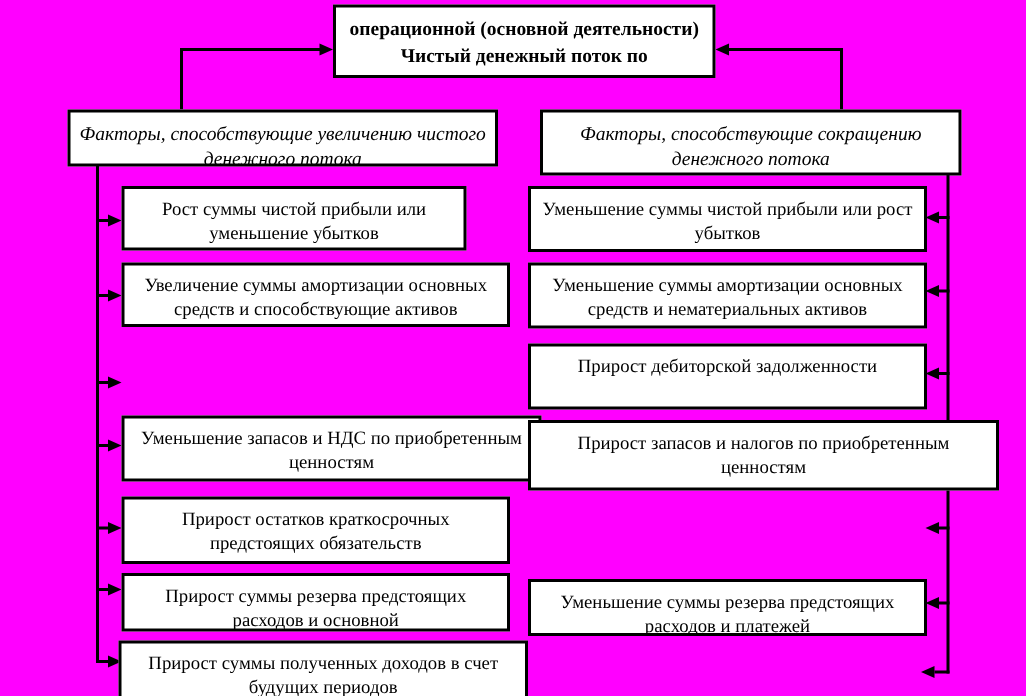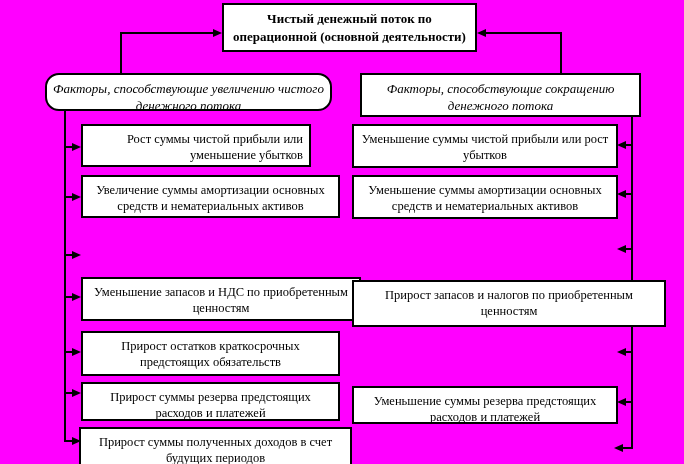--- a/index.html
+++ b/index.html
@@ -46,33 +46,33 @@
     border-bottom:4px solid transparent;
     border-right:9px solid #000;
   }
 </style>
 </head>
 <body>
 
 <div id="canvas">
 
   <div class="box title" style="left:222px;top:3px;width:255px;height:49px;">
+    <div>операционной (основной деятельности)</div>
     <div>Чистый денежный поток по</div>
-    <div>операционной (основной деятельности)</div>
   </div>
 
   <div class="vline" style="left:120px;top:33px;width:2px;height:40px;"></div>
   <div class="hline" style="left:120px;top:32px;width:94px;height:2px;"></div>
   <div class="arrow-r" style="left:213px;top:29px;"></div>
 
   <div class="vline" style="left:560px;top:33px;width:2px;height:40px;"></div>
   <div class="hline" style="left:486px;top:32px;width:76px;height:2px;"></div>
   <div class="arrow-l" style="left:477px;top:29px;"></div>
 
-  <div class="box hdr" style="left:45px;top:73px;width:287px;height:38px;border-radius:14px;">Факторы, способствующие увеличению чистого денежного потока</div>
+  <div class="box hdr" style="left:45px;top:73px;width:287px;height:38px;">Факторы, способствующие увеличению чистого денежного потока</div>
   <div class="box hdr" style="left:360px;top:73px;width:281px;height:44px;">Факторы, способствующие сокращению денежного потока</div>
 
   <div class="vline" style="left:64px;top:110px;width:2px;height:332px;"></div>
   <div class="hline" style="left:64px;top:146px;width:9px;height:2px;"></div>
   <div class="arrow-r" style="left:72px;top:143px;"></div>
   <div class="hline" style="left:64px;top:196px;width:9px;height:2px;"></div>
   <div class="arrow-r" style="left:72px;top:193px;"></div>
   <div class="hline" style="left:64px;top:254px;width:9px;height:2px;"></div>
   <div class="arrow-r" style="left:72px;top:251px;"></div>
   <div class="hline" style="left:64px;top:296px;width:9px;height:2px;"></div>
@@ -93,25 +93,26 @@
   <div class="arrow-l" style="left:617px;top:245px;"></div>
   <div class="hline" style="left:626px;top:296px;width:7px;height:2px;"></div>
   <div class="arrow-l" style="left:617px;top:293px;"></div>
   <div class="hline" style="left:626px;top:351px;width:7px;height:2px;"></div>
   <div class="arrow-l" style="left:617px;top:348px;"></div>
   <div class="hline" style="left:626px;top:401px;width:7px;height:2px;"></div>
   <div class="arrow-l" style="left:617px;top:398px;"></div>
   <div class="hline" style="left:623px;top:447px;width:10px;height:2px;"></div>
   <div class="arrow-l" style="left:614px;top:444px;"></div>
 
-  <div class="box" style="left:81px;top:124px;width:230px;height:43px;text-align:right;">Рост суммы чистой прибыли или уменьшение убытков</div>
-  <div class="box" style="left:81px;top:175px;width:259px;height:43px;">Увеличение суммы амортизации основных средств и нематериальных активов</div>
+  <div class="box" style="left:81px;top:124px;width:230px;height:43px;">Рост суммы чистой прибыли или уменьшение убытков</div>
+  <div class="box" style="left:81px;top:175px;width:259px;height:43px;">Увеличение суммы амортизации основных средств и способствующие активов</div>
   <div class="box" style="left:81px;top:277px;width:280px;height:44px;">Уменьшение запасов и НДС по приобретенным ценностям</div>
   <div class="box" style="left:81px;top:331px;width:259px;height:45px;">Прирост остатков краткосрочных предстоящих обязательств</div>
-  <div class="box" style="left:81px;top:382px;width:259px;height:39px;">Прирост суммы резерва предстоящих расходов и платежей</div>
+  <div class="box" style="left:81px;top:382px;width:259px;height:39px;">Прирост суммы резерва предстоящих расходов и основной</div>
   <div class="box" style="left:79px;top:427px;width:273px;height:40px;">Прирост суммы полученных доходов в счет будущих периодов</div>
 
   <div class="box" style="left:352px;top:124px;width:266px;height:44px;">Уменьшение суммы чистой прибыли или рост убытков</div>
   <div class="box" style="left:352px;top:175px;width:266px;height:44px;">Уменьшение суммы амортизации основных средств и нематериальных активов</div>
+  <div class="box" style="left:352px;top:229px;width:266px;height:44px;">Прирост дебиторской задолженности</div>
   <div class="box" style="left:352px;top:280px;width:314px;height:47px;">Прирост запасов и налогов по приобретенным ценностям</div>
   <div class="box" style="left:352px;top:386px;width:266px;height:38px;">Уменьшение суммы резерва предстоящих расходов и платежей</div>
 
 </div>
 
 </body></html>

